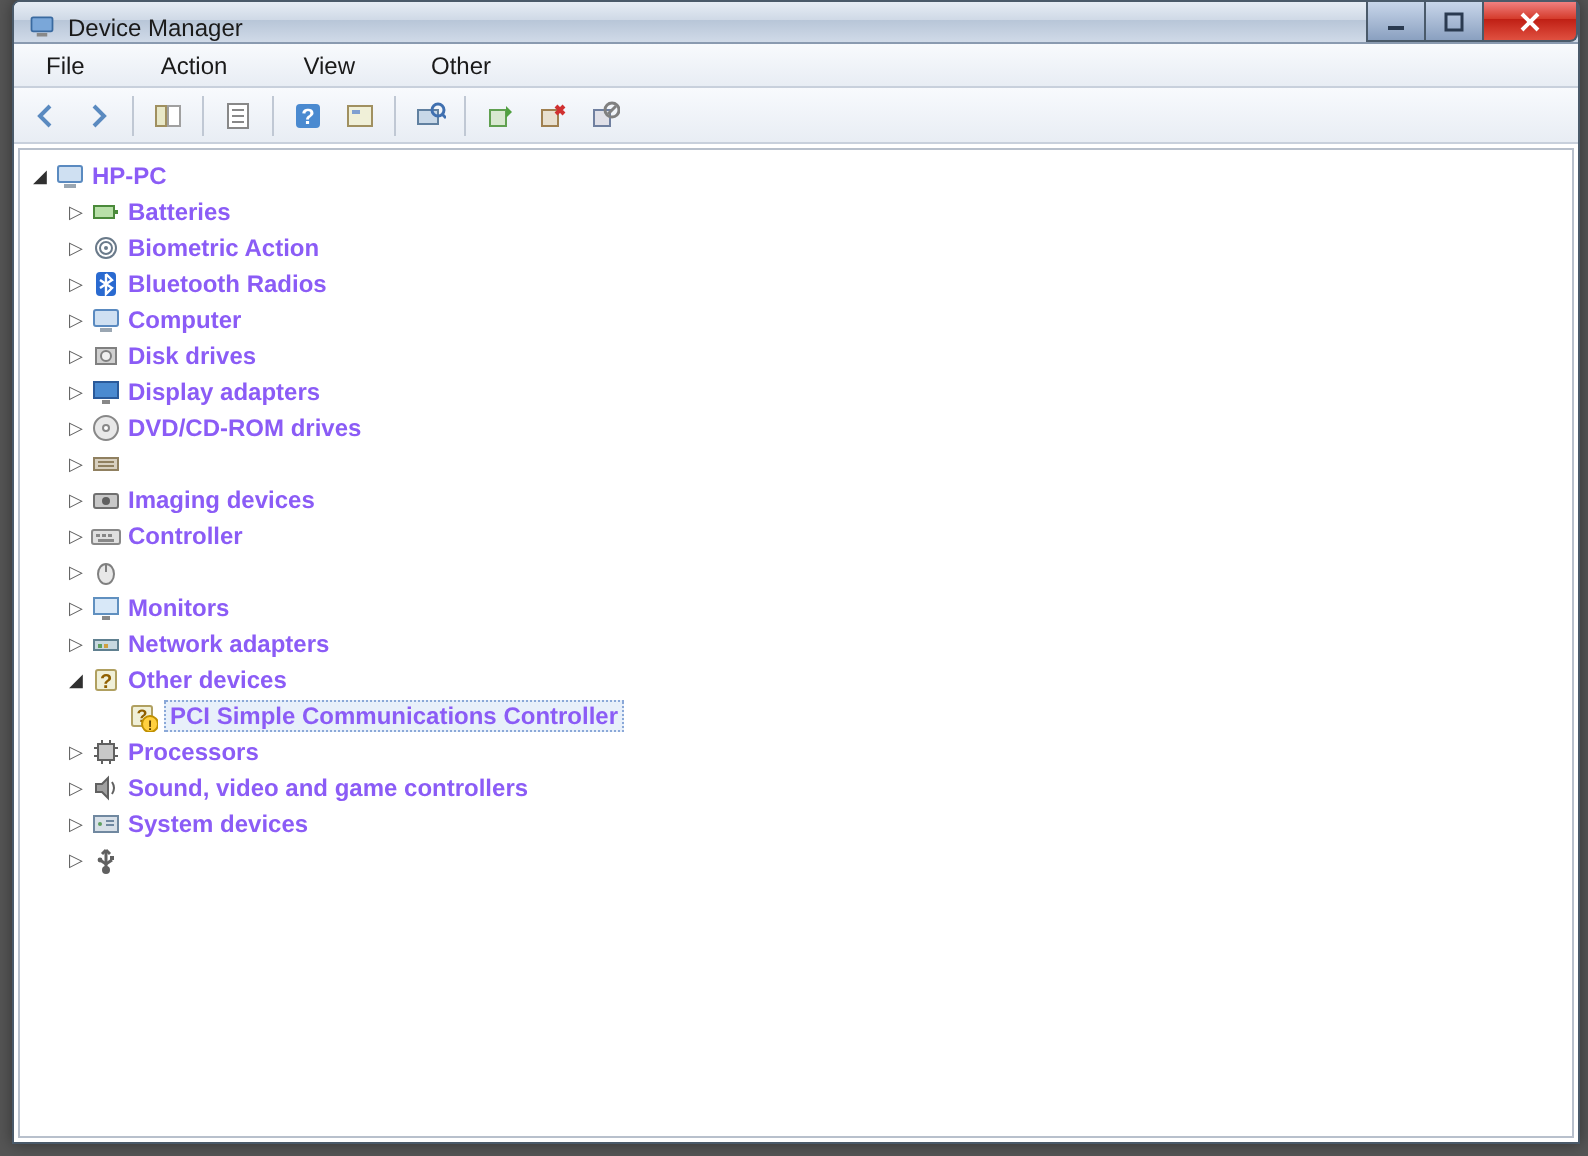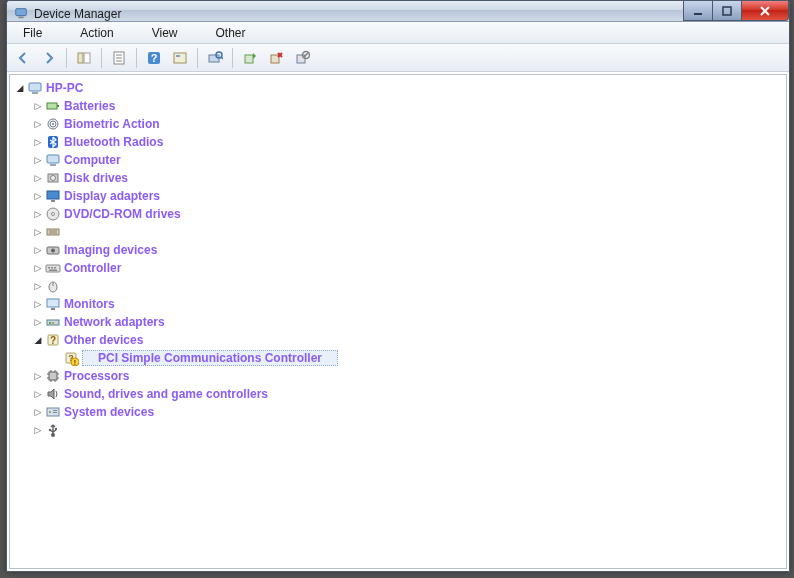--- a/index.html
+++ b/index.html
@@ -124,21 +124,21 @@
 .expander.empty { visibility: hidden; }
 .node-icon {
   width: 16px; height: 16px;
   display:inline-flex; align-items:center; justify-content:center;
   margin-right: 3px;
 }
 .node-label { font-size: 12px; color: #8b5cf6; font-weight: bold; }
 .tree-node.selected .node-label {
   border: 1px dotted #8aa8d8;
   background: #e8f0fa;
-  padding: 0 15px;
+  padding: 0 2px;
 }
 svg { display:block; }
 </style>
 </head>
 <body>
 
 <div class="window">
 
   <div class="titlebar">
     <span class="app-icon">
@@ -467,21 +467,21 @@
             </li>
             <li>
               <div class="tree-node">
                 <span class="expander">▷</span>
                 <span class="node-icon">
                   <svg width="16" height="16" viewBox="0 0 16 16">
                     <path d="M3 6 L6 6 L9 3 L9 13 L6 10 L3 10 Z" fill="#a0a0a0" stroke="#606060"></path>
                     <path d="M11 5 Q13 8 11 11" fill="none" stroke="#606060"></path>
                   </svg>
                 </span>
-                <span class="node-label">Sound, drives and game controllers</span>
+                <span class="node-label">Sound, video and game controllers</span>
               </div>
             </li>
             <li>
               <div class="tree-node">
                 <span class="expander">▷</span>
                 <span class="node-icon">
                   <svg width="16" height="16" viewBox="0 0 16 16">
                     <rect x="2" y="4" width="12" height="8" fill="#d8e0e8" stroke="#7088a0"></rect>
                     <circle cx="5" cy="8" r="1" fill="#60a060"></circle>
                     <rect x="8" y="6" width="4" height="1" fill="#7088a0"></rect>

